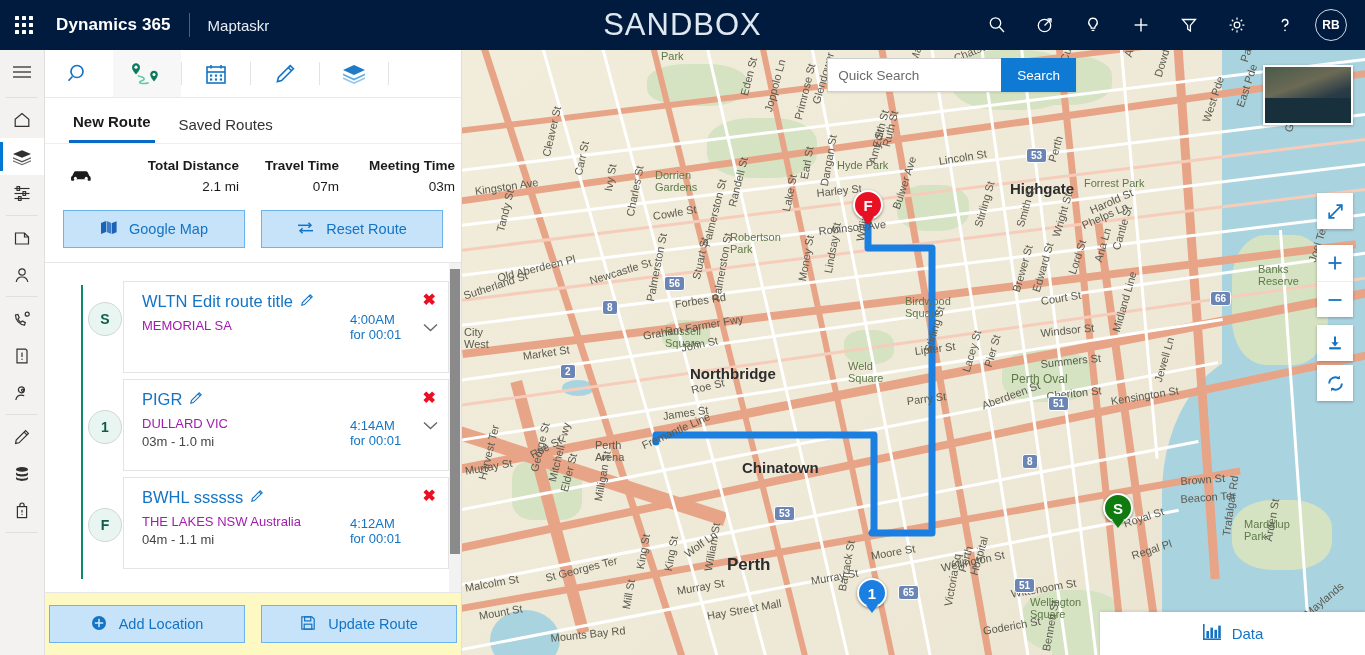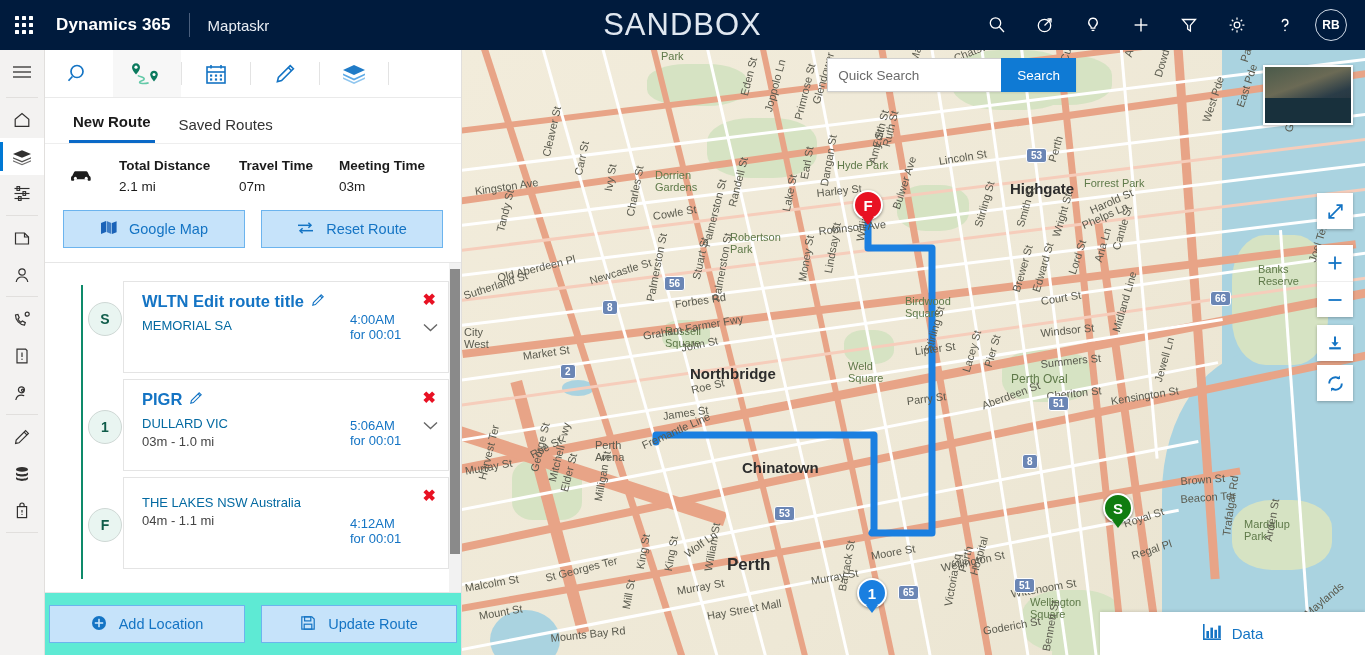--- a/index.html
+++ b/index.html
@@ -71,21 +71,21 @@
   .tb-sep { width: 1px; background: #e3e3e3; margin: 12px 0; }
 
   .tabs { display: flex; align-items: flex-end; height: 46px; padding: 0 24px; border-bottom: 1px solid #eee; }
   .tab {
     font-size: 15px; color: #333; padding: 0 4px 10px 4px; margin-right: 20px; cursor: pointer;
   }
   .tab.active { color: #1b1b1b; font-weight: 600; border-bottom: 3px solid #0a69c7; }
 
   .stats { display: flex; align-items: center; padding: 14px 0 6px 0; }
   .car-ico { width: 74px; display: flex; align-items: center; justify-content: center; }
-  .stat { text-align: left; }
+  .stat { text-align: right; }
   .stat .lbl { font-size: 13.5px; font-weight: bold; color: #1b1b1b; white-space: nowrap; }
   .stat .val { font-size: 13.5px; color: #1b1b1b; margin-top: 6px; }
   .stat.sd { width: 120px; }
   .stat.st { width: 100px; }
   .stat.sm { width: 116px; }
 
   .actionrow { display: flex; gap: 16px; padding: 10px 18px 14px 18px; }
   .bigbtn {
     flex: 1; height: 38px; background: #c6e3fa; border: 1px solid #6cb4ee;
     display: flex; align-items: center; justify-content: center; gap: 12px;
@@ -103,34 +103,34 @@
     background: #e9f5f1; border: 1.5px solid #cfd8d5; color: #0f5c4a;
     display: flex; align-items: center; justify-content: center;
     font-size: 14px; font-weight: 600; z-index: 2;
   }
   .card {
     margin-left: 54px; width: 342px; border: 1px solid #e4e4e4; background: #fff;
     padding: 10px 12px 10px 18px; position: relative; display: flex;
   }
   .card.tall { min-height: 92px; }
   .card-main { flex: 1; }
-  .stop-title { font-size: 16.5px; color: #1474c4; display: flex; align-items: center; gap: 7px; font-weight: bold; }
-  .stop-sub { font-size: 13px; color: #0369a1; margin-top: 7px; }
+  .stop-title { font-size: 16.5px; color: #1474c4; display: flex; align-items: center; gap: 7px; }
+  .stop-sub { font-size: 13px; color: #a21caf; margin-top: 7px; }
   .stop-meta { font-size: 13px; color: #444; margin-top: 3px; }
   .card-right { width: 86px; display: flex; flex-direction: column; align-items: flex-end; }
   .x-btn { color: #e81123; font-size: 16px; font-weight: bold; line-height: 1; cursor: pointer; }
   .times { font-size: 13px; color: #1474c4; text-align: left; margin-top: 4px; }
   .card-chev { position: absolute; right: 10px; bottom: 50%; transform: translateY(50%); cursor: pointer; }
 
   .pscroll {
     position: absolute; right: 0; top: 0; width: 12px; bottom: 0; background: #f2f2f2;
   }
   .pthumb { position: absolute; left: 1px; width: 10px; background: #8a8a8a; }
 
-  .footerrow { display: flex; gap: 16px; padding: 12px 4px; border-top: 1px solid #e6e6e6; background:#5eead4; }
+  .footerrow { display: flex; gap: 16px; padding: 12px 4px; border-top: 1px solid #e6e6e6; background:#fef9c3; }
 
   
   .map { position: absolute; top: 50px; left: 462px; width: 903px; height: 605px; overflow: hidden; background: #efe9d9; }
   .mapbase { position: absolute; inset: 0; background:
       radial-gradient(circle at 80% 30%, #eae4d2 0 1px, transparent 1px),
       linear-gradient(135deg, #f2ecdb 0%, #eee8d6 60%, #e9e3d0 100%);
   }
   .water { position: absolute; background: #aad3e0; }
   .greens { position: absolute; background: #d6e3c3; border-radius: 40%; }
   .road { position: absolute; background: #e8a487; transform-origin: 0 0; }
@@ -512,36 +512,45 @@
                         <line x1="9.1" y1="2.9" x2="11.1" y2="4.9"></line>
                     </svg>
                   </span>
                 </div>
                 <div class="stop-sub">DULLARD VIC</div>
                 <div class="stop-meta">03m - 1.0 mi</div>
               </div>
               <div class="card-right">
                 <div class="x-btn">✖</div>
                 <div class="times" style="align-self:flex-start;margin-top:12px;">
-                  <div>5:06AM</div>
+                  <div>4:14AM</div>
                   <div>for 00:01</div>
                 </div>
               </div>
               <div class="card-chev">
                 <svg width="15" height="9" viewBox="0 0 15 9" stroke="#666" stroke-width="1.4" fill="none">
                     <polyline points="1,1.5 7.5,7.5 14,1.5"></polyline>
                   </svg>
               </div>
             </div>
           </div>
 
           <div class="stop">
             <div class="badge" style="top:31px;">F</div>
             <div class="card tall">
               <div class="card-main">
+                <div class="stop-title">
+                  <span>BWHL ssssss</span>
+                  <span>
+                    <svg width="14" height="14" viewBox="0 0 14 14" stroke="#1474c4" stroke-width="1.1" fill="none">
+                      <path d="M10.2 1.8 12.2 3.8 4.4 11.6 1.8 12.2 2.4 9.6z"></path>
+                        <line x1="9.1" y1="2.9" x2="11.1" y2="4.9"></line>
+                    </svg>
+                  </span>
+                </div>
                 <div class="stop-sub">THE LAKES NSW Australia</div>
                 <div class="stop-meta">04m - 1.1 mi</div>
               </div>
               <div class="card-right">
                 <div class="x-btn">✖</div>
                 <div class="times" style="align-self:flex-start;margin-top:12px;">
                   <div>4:12AM</div>
                   <div>for 00:01</div>
                 </div>
               </div>

